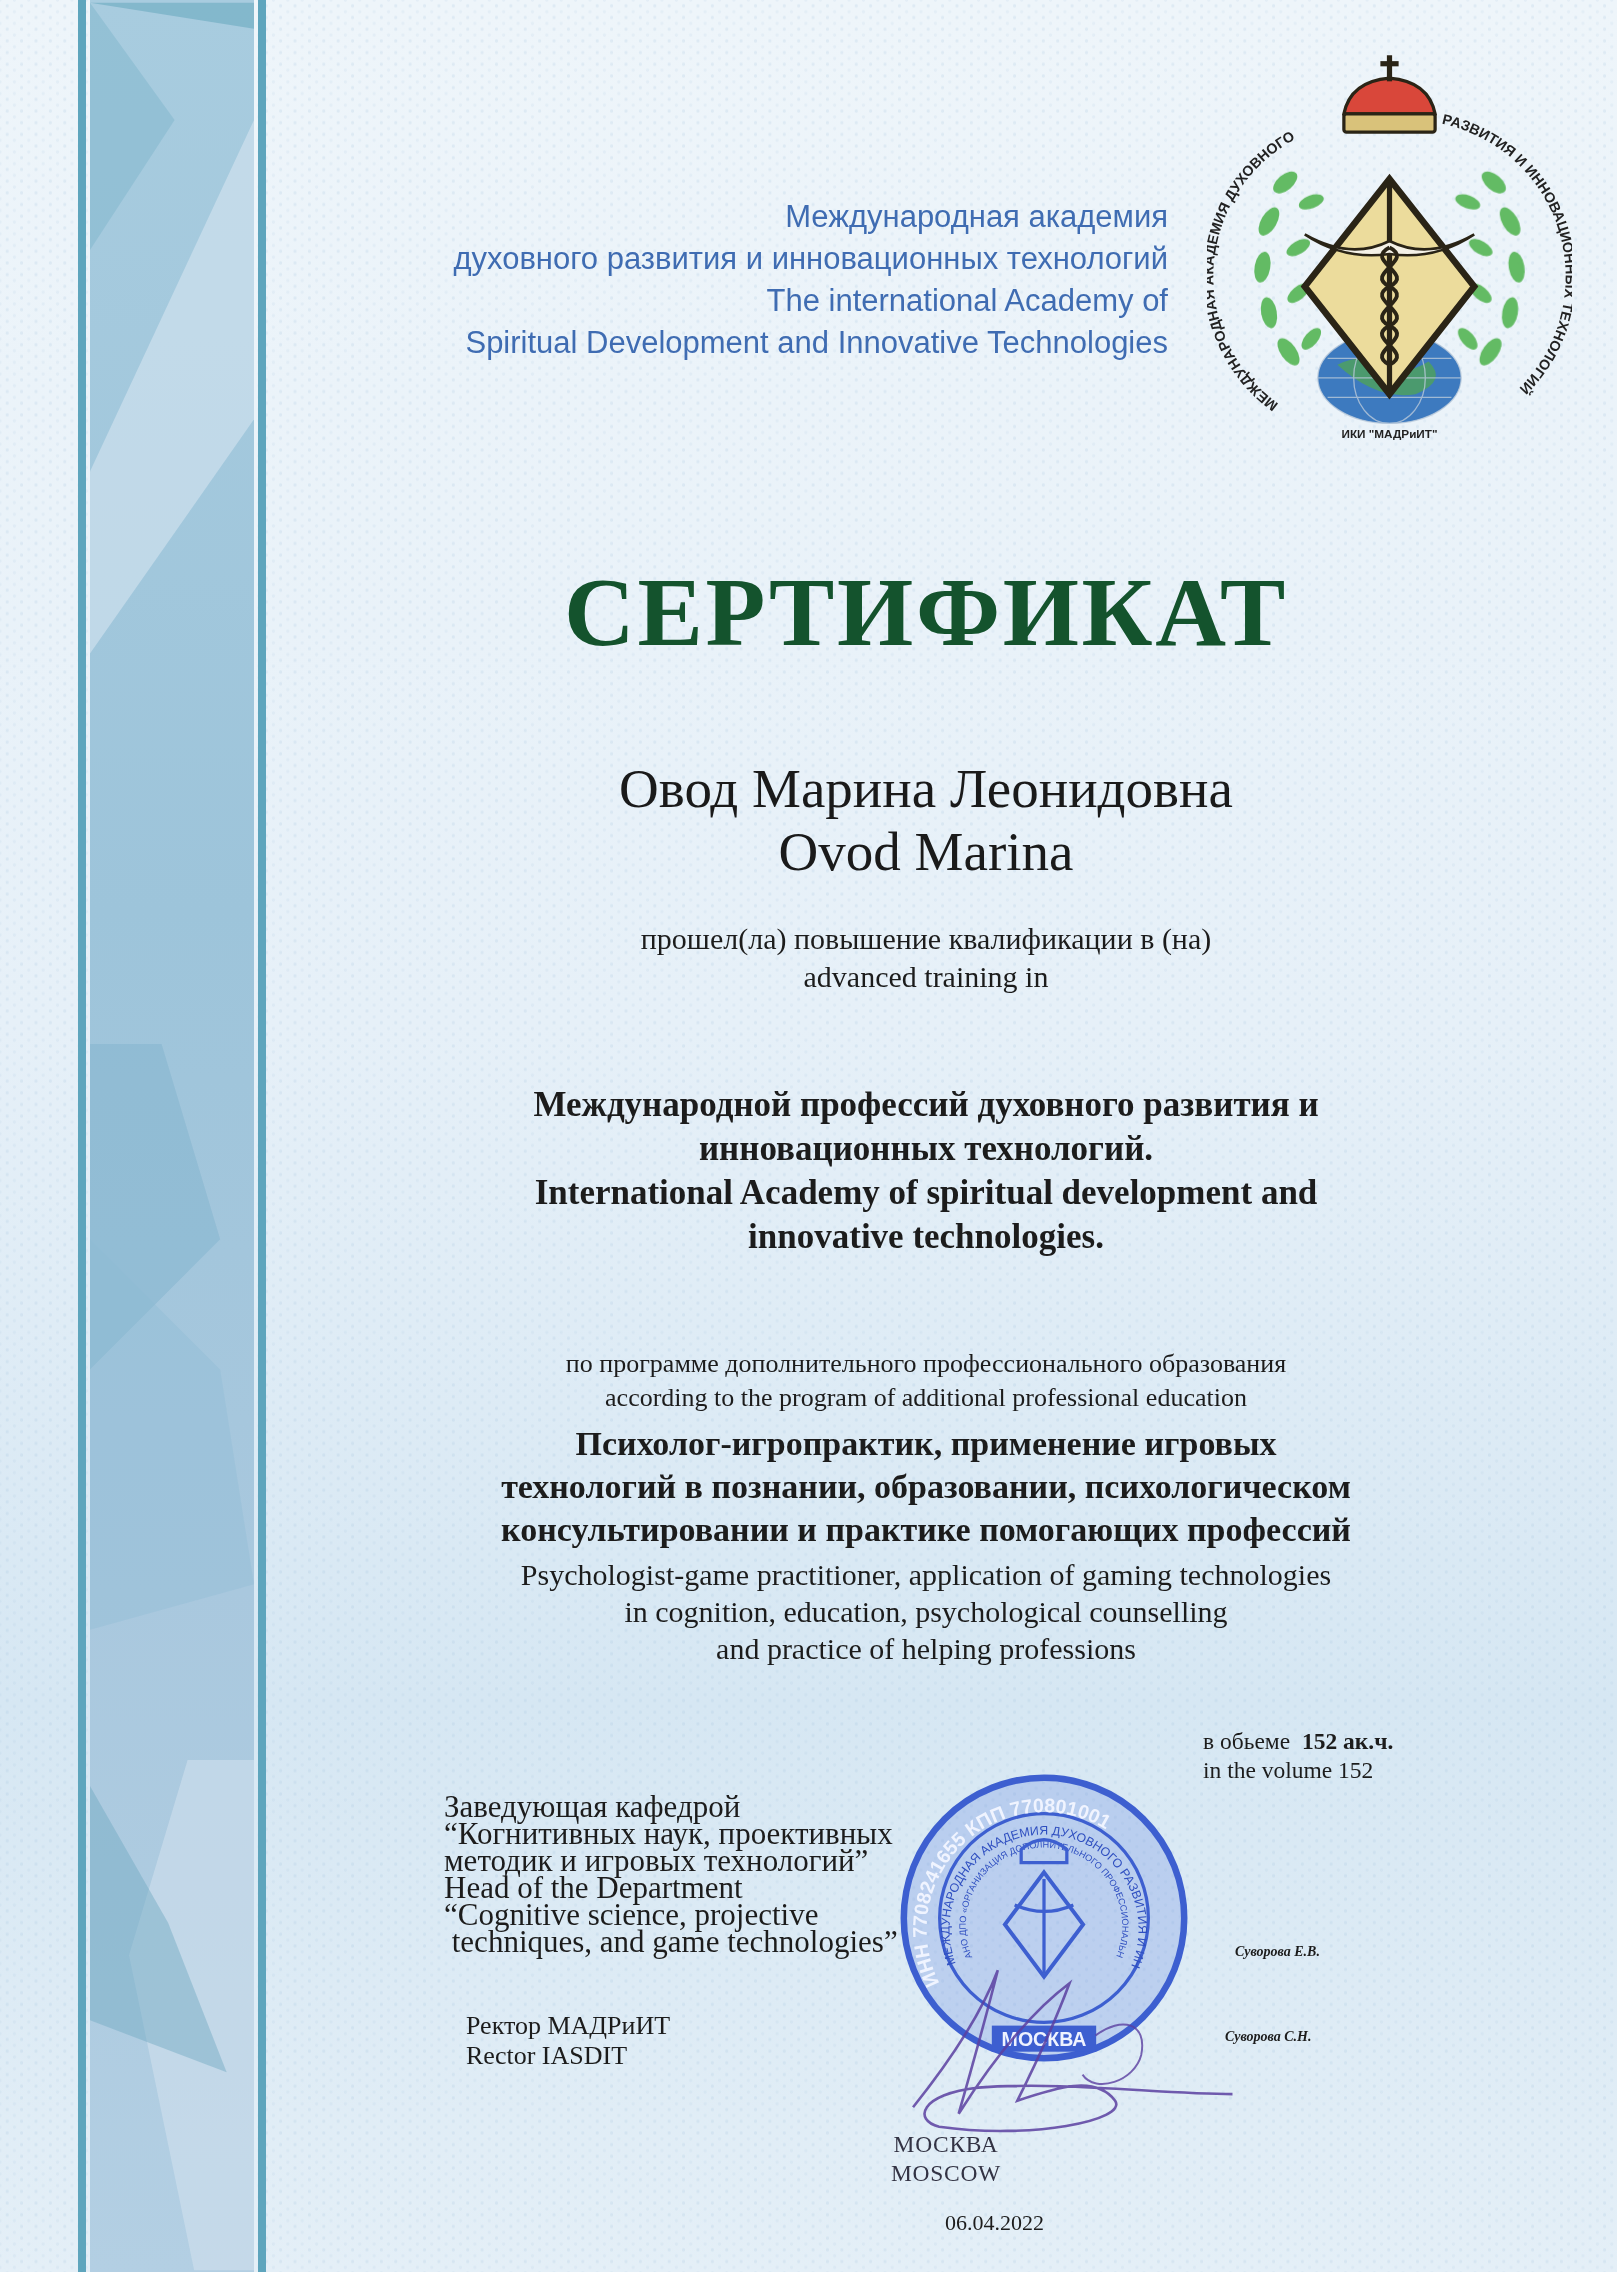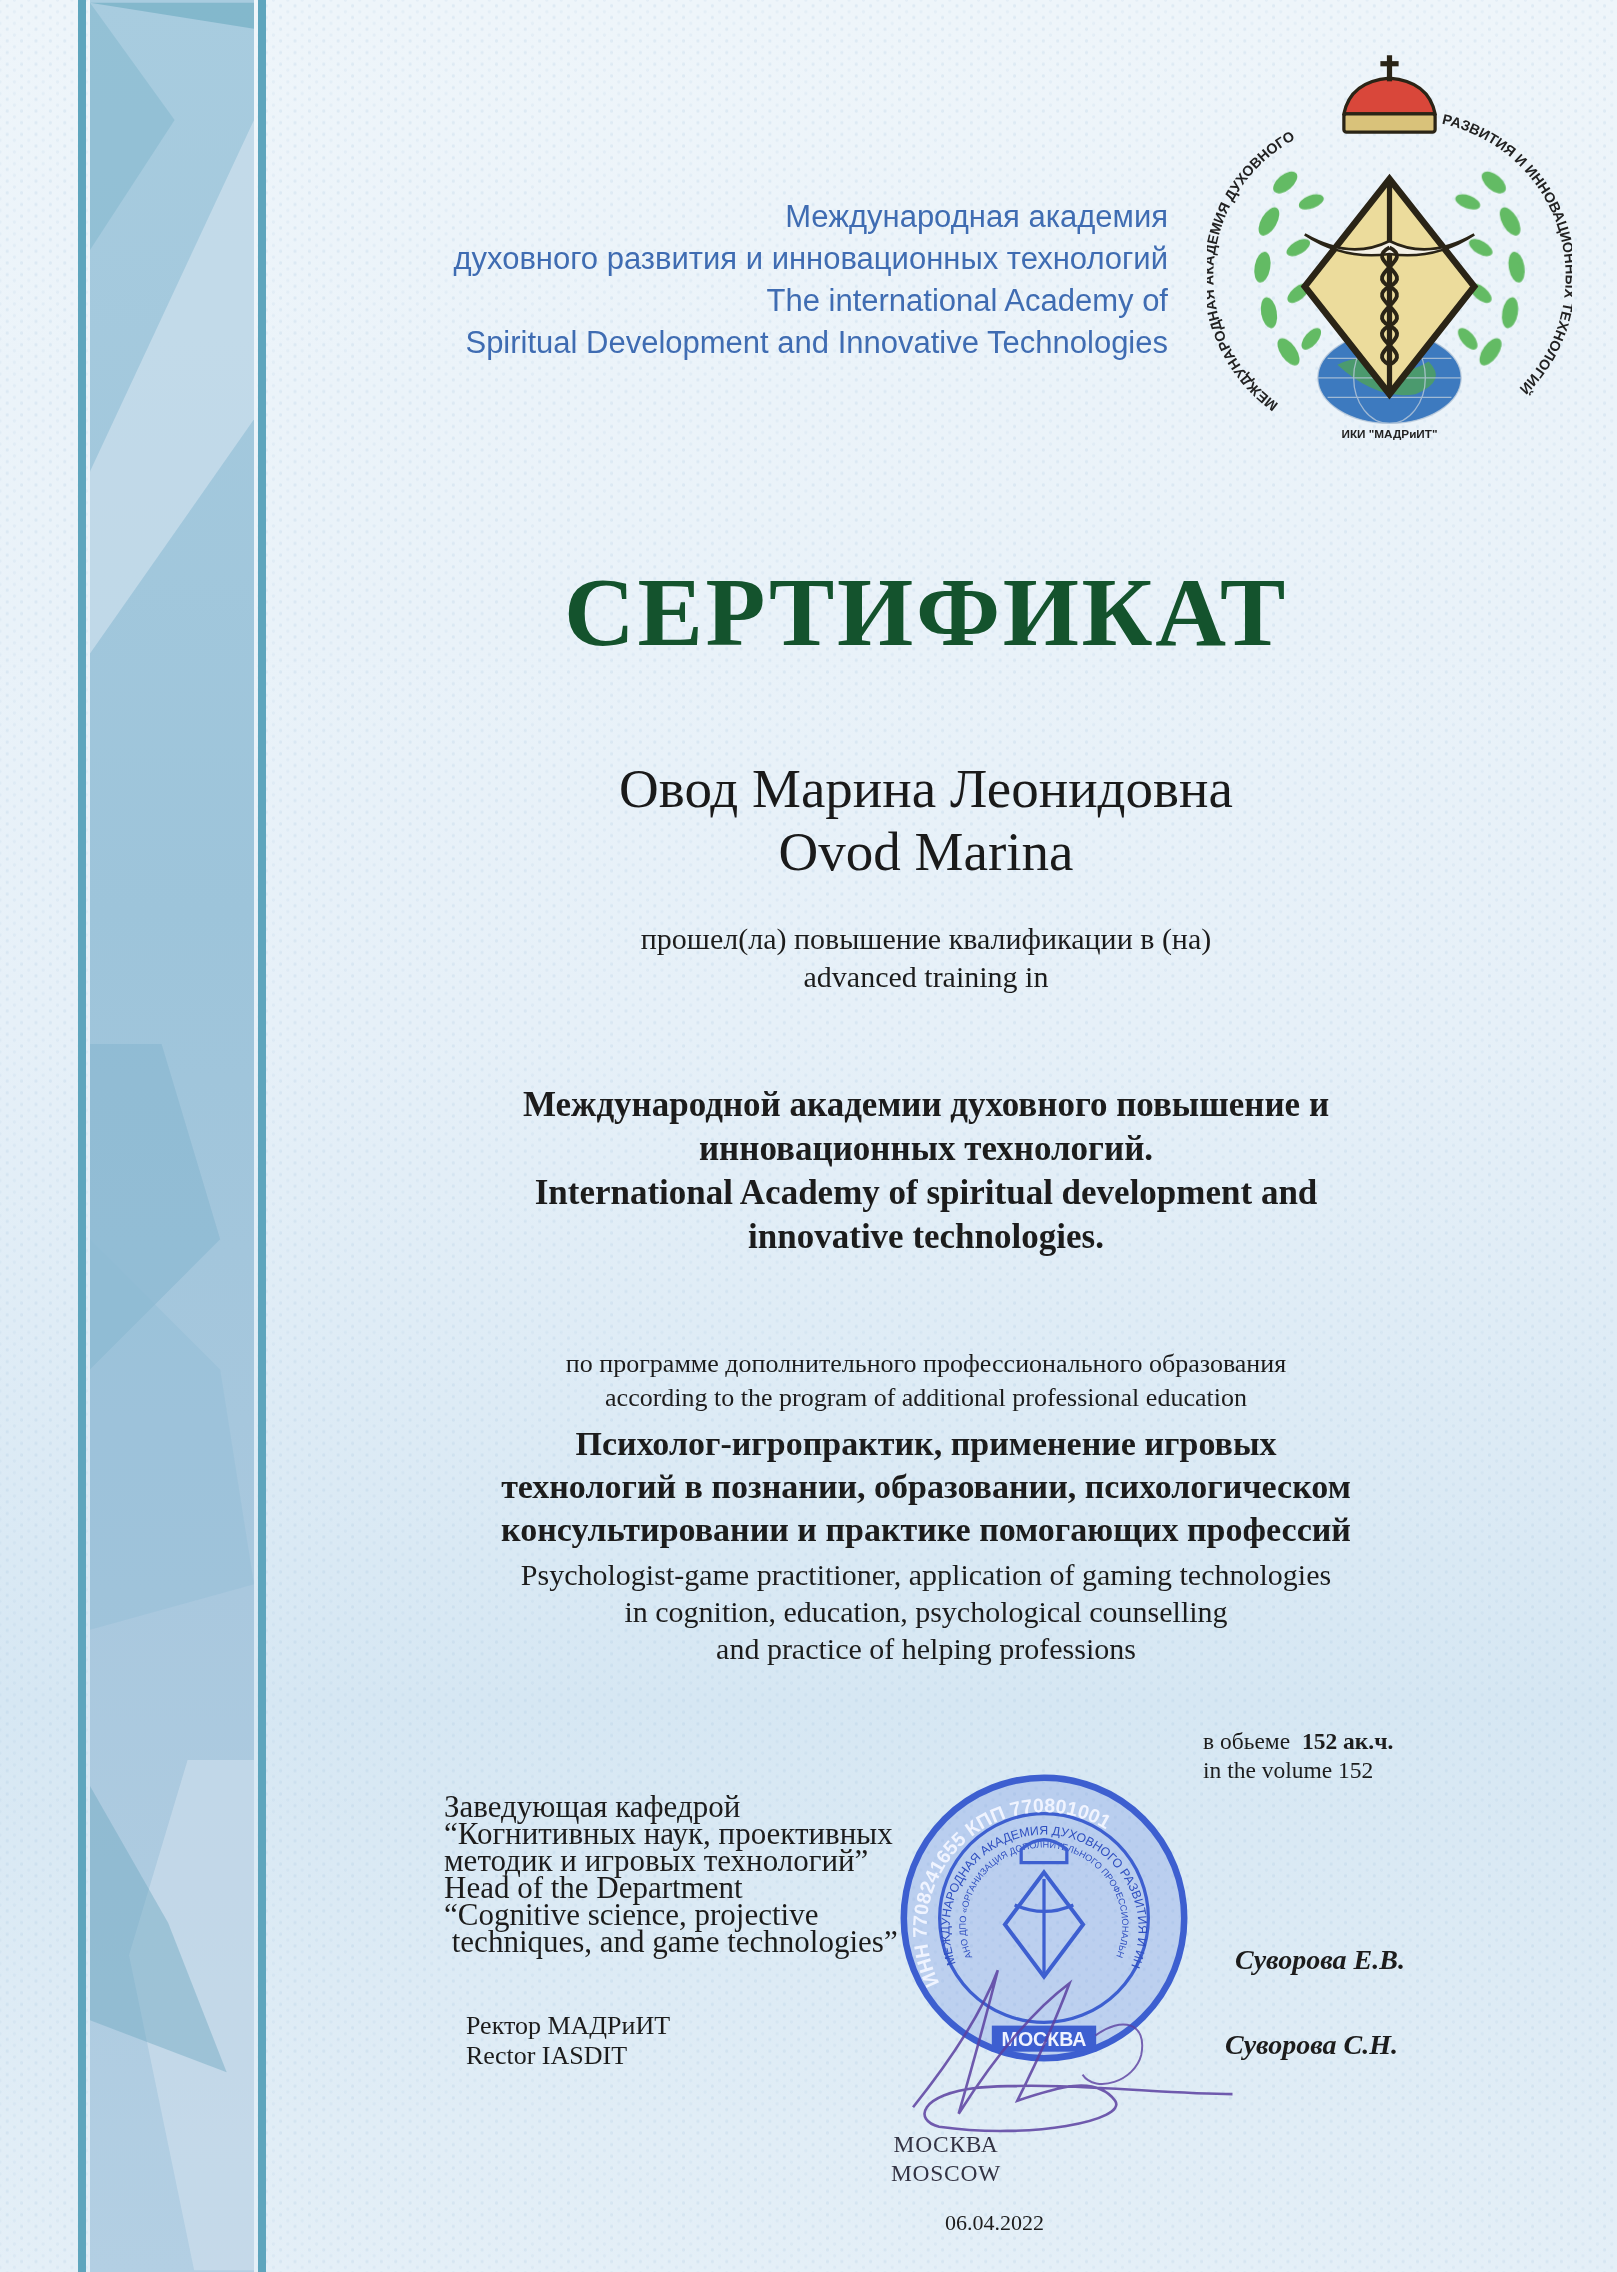--- a/index.html
+++ b/index.html
@@ -33,21 +33,21 @@
   .academy { top:1083px; font-size:35px; font-weight:bold; line-height:44px; }
   .program-intro { top:1347px; font-size:26px; line-height:34px; }
   .program-ru { top:1422px; font-size:34px; font-weight:bold; line-height:43px; }
   .program-en { top:1556px; font-size:30px; line-height:37px; }
 
   .volume { position:absolute; left:1203px; top:1727px; font-size:23.5px; line-height:29px; }
   .volume b { font-weight:bold; }
 
   .dept { position:absolute; left:444px; top:1793px; font-size:31px; line-height:27px; }
   .rector { position:absolute; left:466px; top:2011px; font-size:26px; line-height:30px; }
-  .sig-name { position:absolute; font-size:28px; font-weight:bold; font-style:italic; }
+  .sig-name { position:absolute; font-size:14px; font-weight:bold; font-style:italic; }
   .sig-1 { left:1235px; top:1944px; }
   .sig-2 { left:1225px; top:2029px; }
 
   .stamp { position:absolute; left:894px; top:1768px; width:300px; height:300px; }
   .signature { position:absolute; left:900px; top:1944px; width:339px; height:196px; }
 
   .city { position:absolute; left:848px; width:196px; text-align:center; top:2130px;
     font-size:23.5px; line-height:29px; color:#333344; letter-spacing:0.7px; }
   .date { position:absolute; left:848px; width:196px; text-align:right; top:2210px; font-size:22px; }
 </style>
@@ -145,21 +145,21 @@
   <div>Овод Марина Леонидовна</div>
   <div>Ovod Marina</div>
 </div>
 
 <div class="center intro">
   <div>прошел(ла) повышение квалификации в (на)</div>
   <div>advanced training in</div>
 </div>
 
 <div class="center academy">
-  <div>Международной академии духовного повышение и</div>
+  <div>Международной профессий духовного развития и</div>
   <div>инновационных технологий.</div>
   <div>International Academy of spiritual development and</div>
   <div>innovative technologies.</div>
 </div>
 
 <div class="center program-intro">
   <div>по программе дополнительного профессионального образования</div>
   <div>according to the program of additional professional education</div>
 </div>
 

